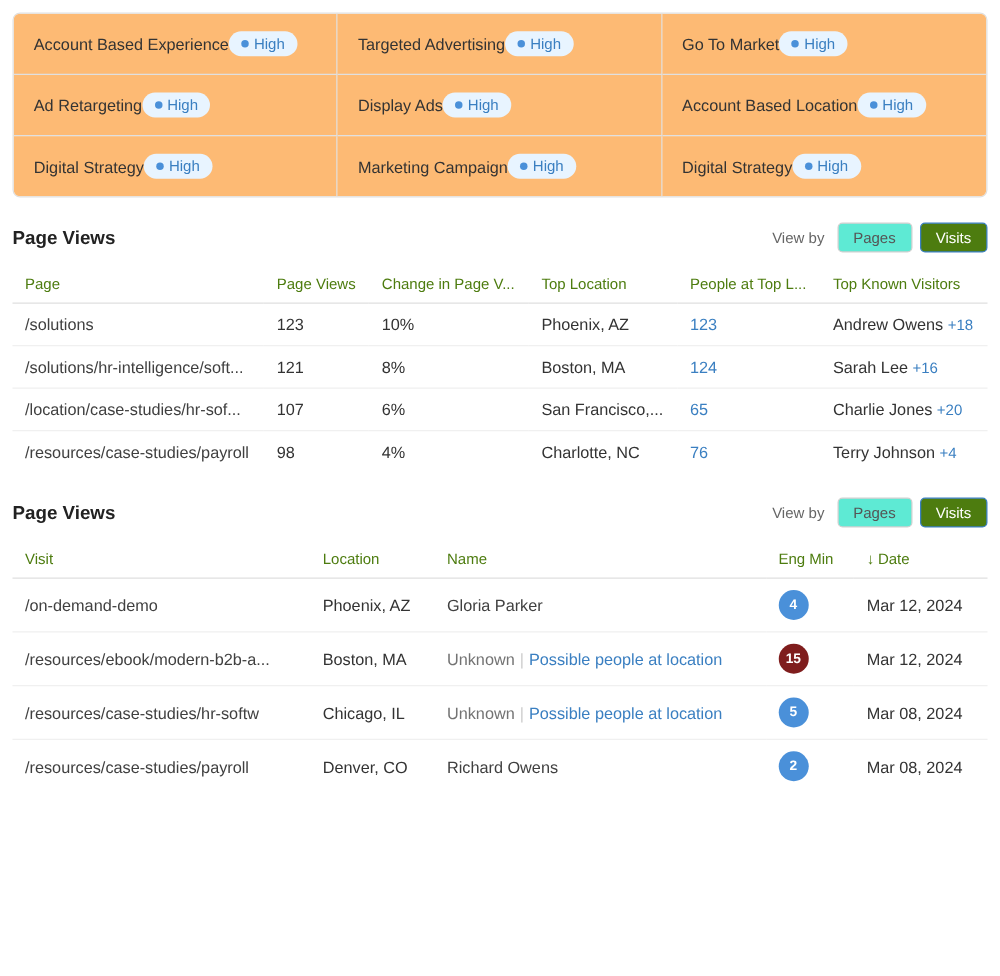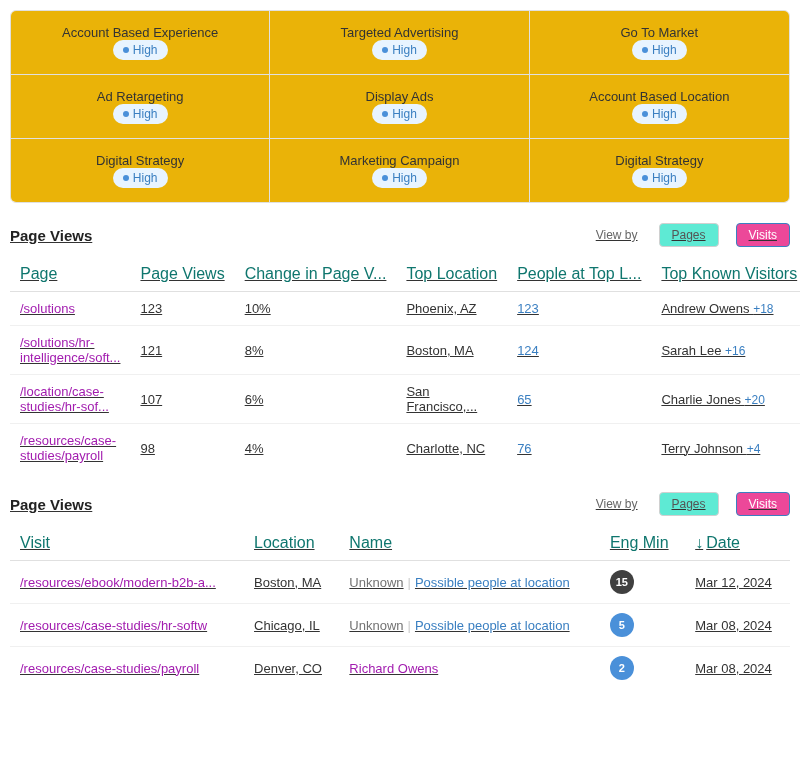--- a/index.html
+++ b/index.html
@@ -13,23 +13,22 @@
       border-radius: 6px;
       overflow: hidden;
       margin-bottom: 20px;
     }
     .grid-cell {
       padding: 14px 16px;
       border-right: 1px solid #e0e0e0;
       border-bottom: 1px solid #e0e0e0;
       display: flex;
       align-items: center;
-      justify-content: flex-end;
-      background: #eab308;
-      flex-direction: column;
+      justify-content: flex-start;
+      background: #fdba74;
     }
     .grid-cell:nth-child(3n) { border-right: none; }
     .grid-cell:nth-last-child(-n+3) { border-bottom: none; }
     .grid-cell-label { font-size: 13px; color: #333; }
     .badge-high {
       display: inline-flex;
       align-items: center;
       gap: 4px;
       background: #e8f4ff;
       color: #3a7fc1;
@@ -40,80 +39,80 @@
       white-space: nowrap;
     }
     .badge-dot {
       width: 6px; height: 6px;
       border-radius: 50%;
       background: #4a90d9;
       display: inline-block;
     }
 
     
-    .section { margin-bottom: 20px; text-decoration: underline; }
+    .section { margin-bottom: 20px; }
     .section-header {
       display: flex;
       align-items: center;
       justify-content: space-between;
       margin-bottom: 10px;
     }
     .section-title { font-size: 15px; font-weight: 600; color: #222; }
-    .view-by { display: flex; align-items: center; gap: 17px; font-size: 12px; color: #666; }
+    .view-by { display: flex; align-items: center; gap: 6px; font-size: 12px; color: #666; }
     .view-by-label { margin-right: 4px; }
     .tab-btn {
       padding: 4px 12px;
       border-radius: 4px;
       border: 1px solid #d0d0d0;
       cursor: pointer;
       font-size: 12px;
       background: #5eead4;
       color: #555;
     }
     .tab-btn.active {
-      background: #ec4899;
+      background: #4d7c0f;
       color: #fff;
       border-color: #3a7fc1;
     }
 
     
     .data-table { width: 100%; border-collapse: collapse; }
     .data-table th {
       text-align: left;
       padding: 8px 10px;
-      font-size: 16px;
-      color: #0f766e;
+      font-size: 12px;
+      color: #4d7c0f;
       font-weight: 500;
       border-bottom: 1px solid #e0e0e0;
       white-space: nowrap;
     }
     .data-table td {
       padding: 9px 10px;
       font-size: 13px;
       border-bottom: 1px solid #f0f0f0;
       color: #333;
     }
     .data-table tr:last-child td { border-bottom: none; }
-    .link-text { color: #a21caf; cursor: pointer; }
+    .link-text { color: #404040; cursor: pointer; }
     .plus-badge { color: #3a7fc1; font-size: 12px; }
     .blue-num { color: #3a7fc1; font-weight: 500; }
 
     
     .eng-badge {
       display: inline-flex;
       align-items: center;
       justify-content: center;
       width: 24px; height: 24px;
       border-radius: 50%;
       font-size: 11px;
       font-weight: 600;
       color: #fff;
     }
     .eng-4 { background: #4a90d9; }
-    .eng-15 { background: #404040; }
+    .eng-15 { background: #7f1d1d; }
     .eng-7 { background: #4a90d9; }
     .eng-5 { background: #4a90d9; }
     .eng-2 { background: #4a90d9; }
 
     .unknown-text { color: #737373; }
     .possible-link { color: #3a7fc1; cursor: pointer; }
     .pipe-sep { color: #ccc; margin: 0 4px; }
 
     .th-sort { display: flex; align-items: center; gap: 3px; }
   </style>
@@ -259,20 +258,27 @@
           <th>Location</th>
           <th>Name</th>
           <th>Eng Min</th>
           <th>
             <span class="th-sort"><span>↓</span> Date</span>
           </th>
         </tr>
       </thead>
     <tbody id="visits-tbody">
         <tr>
+    <td><span class="link-text">/on-demand-demo</span></td>
+    <td>Phoenix, AZ</td>
+    <td><span class="link-text">Gloria Parker</span></td>
+    <td><span class="eng-badge eng-4">4</span></td>
+    <td>Mar 12, 2024</td>
+  </tr>
+        <tr>
     <td><span class="link-text">/resources/ebook/modern-b2b-a...</span></td>
     <td>Boston, MA</td>
     <td><span class="unknown-text">Unknown</span><span class="pipe-sep">|</span><span class="possible-link">Possible people at location</span></td>
     <td><span class="eng-badge eng-15">15</span></td>
     <td>Mar 12, 2024</td>
   </tr>
         <tr>
     <td><span class="link-text">/resources/case-studies/hr-softw</span></td>
     <td>Chicago, IL</td>
     <td><span class="unknown-text">Unknown</span><span class="pipe-sep">|</span><span class="possible-link">Possible people at location</span></td>

